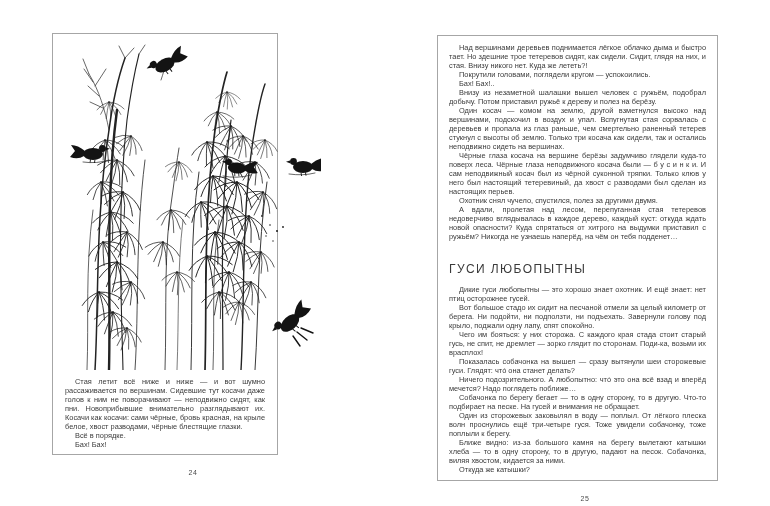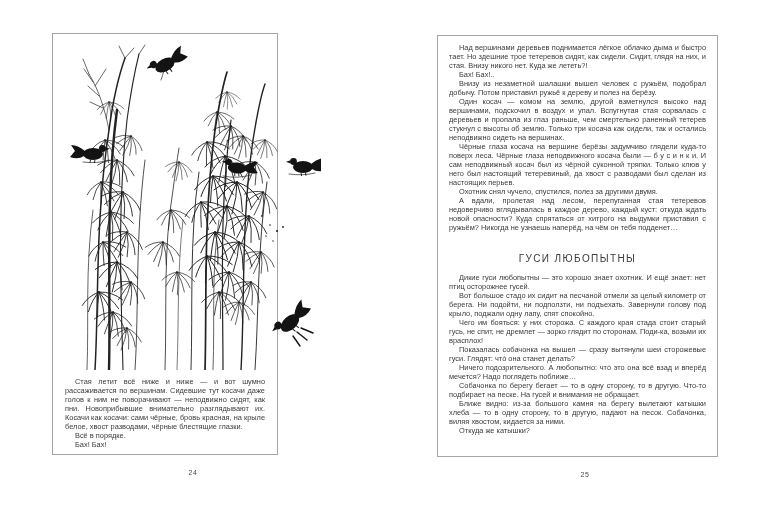--- a/index.html
+++ b/index.html
@@ -24,25 +24,24 @@
   .illustration svg { display: block; }
   p.body {
     font-size: 7.4px;
     line-height: 9px;
     color: #3a3a3a;
     text-align: justify;
     text-indent: 10px;
     margin: 0;
   }
   h2.heading {
-    font-size: 10px;
+    font-size: 12px;
     letter-spacing: 1.4px;
     font-weight: normal;
     color: #3a3a3a;
-    text-align: center;
     margin: 21px 0 9px 0;
   }
   .page-number {
     text-align: center;
     font-size: 7px;
     color: #4a4a4a;
     margin-top: 14px;
     letter-spacing: 0.5px;
   }
 </style>
@@ -188,35 +187,37 @@
         <p class="body">Бах! Бах!</p>
       </div>
     </div>
     <div class="page-number">24</div>
   </div>
 
   <div class="page page-right">
     <div class="frame">
       <div>
         <p class="body">Над вершинами деревьев поднимается лёгкое облачко дыма и быстро тает. Но здешние трое тетеревов сидят, как сидели. Сидит, глядя на них, и стая. Внизу никого нет. Куда же лететь?!</p>
+        <p class="body">Покрутили головами, поглядели кругом — успокоились.</p>
         <p class="body">Бах! Бах!..</p>
         <p class="body">Внизу из незаметной шалашки вышел человек с ружьём, подобрал добычу. Потом приставил ружьё к дереву и полез на берёзу.</p>
         <p class="body">Один косач — комом на землю, другой взметнулся высоко над вершинами, подскочил в воздух и упал. Вспугнутая стая сорвалась с деревьев и пропала из глаз раньше, чем смертельно раненный тетерев стукнул с высоты об землю. Только три косача как сидели, так и остались неподвижно сидеть на вершинах.</p>
         <p class="body">Чёрные глаза косача на вершине берёзы задумчиво глядели куда-то поверх леса. Чёрные глаза неподвижного косача были — б у с и н к и. И сам неподвижный косач был из чёрной суконной тряпки. Только клюв у него был настоящий тетеревиный, да хвост с разводами был сделан из настоящих перьев.</p>
         <p class="body">Охотник снял чучело, спустился, полез за другими двумя.</p>
         <p class="body">А вдали, пролетая над лесом, перепуганная стая тетеревов недоверчиво вглядывалась в каждое дерево, каждый куст: откуда ждать новой опасности? Куда спрятаться от хитрого на выдумки приставил с ружьём? Никогда не узнаешь наперёд, на чём он тебя подденет…</p>
 
         <h2 class="heading">ГУСИ ЛЮБОПЫТНЫ</h2>
 
         <p class="body">Дикие гуси любопытны — это хорошо знает охотник. И ещё знает: нет птиц осторожнее гусей.</p>
         <p class="body">Вот большое стадо их сидит на песчаной отмели за целый километр от берега. Ни подойти, ни подползти, ни подъехать. Завернули голову под крыло, поджали одну лапу, спят спокойно.</p>
         <p class="body">Чего им бояться: у них сторожа. С каждого края стада стоит старый гусь, не спит, не дремлет — зорко глядит по сторонам. Поди-ка, возьми их врасплох!</p>
         <p class="body">Показалась собачонка на вышел — сразу вытянули шеи сторожевые гуси. Глядят: чтó она станет делать?</p>
         <p class="body">Ничего подозрительного. А любопытно: чтó это она всё взад и вперёд мечется? Надо поглядеть поближе…</p>
         <p class="body">Собачонка по берегу бегает — то в одну сторону, то в другую. Что-то подбирает на песке. На гусей и внимания не обращает.</p>
+        <p class="body">Один из сторожевых заковылял в воду — поплыл. От лёгкого плеска волн проснулись ещё три-четыре гуся. Тоже увидели собачонку, тоже поплыли к берегу.</p>
         <p class="body">Ближе видно: из-за большого камня на берегу вылетают катышки хлеба — то в одну сторону, то в другую, падают на песок. Собачонка, виляя хвостом, кидается за ними.</p>
         <p class="body">Откуда же катышки?</p>
       </div>
     </div>
     <div class="page-number">25</div>
   </div>
 
 </div>
 
 </body></html>

